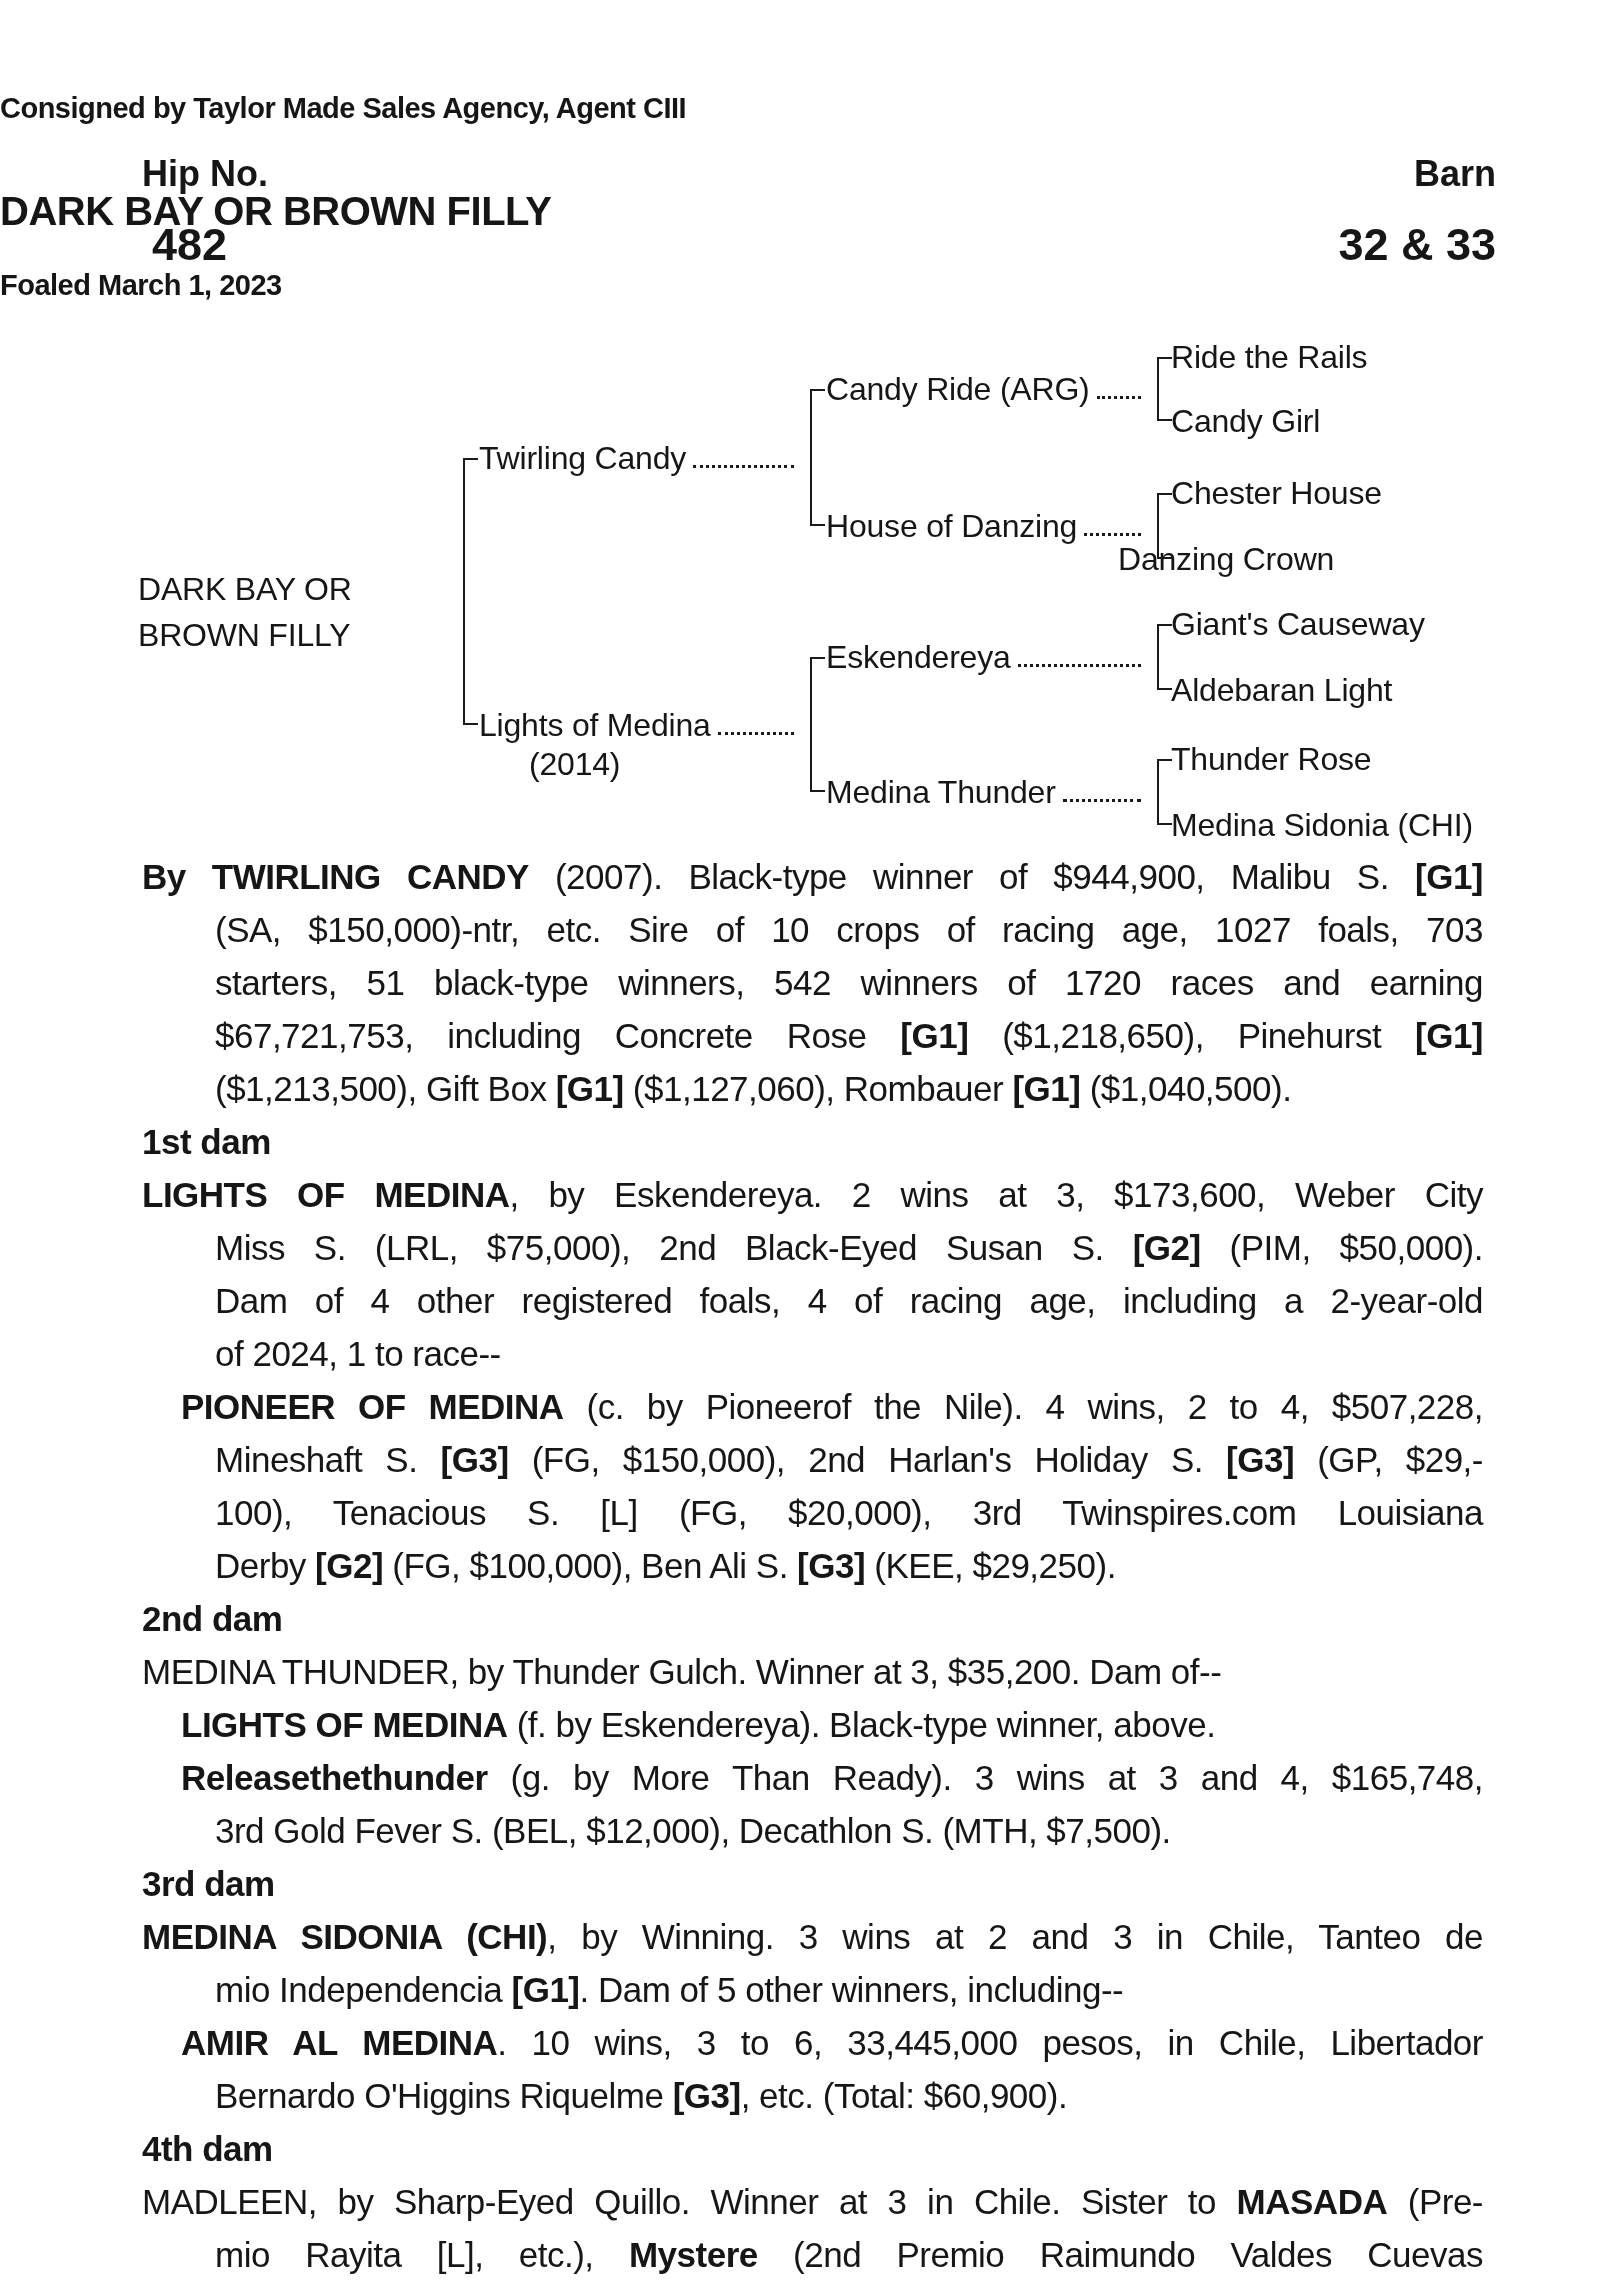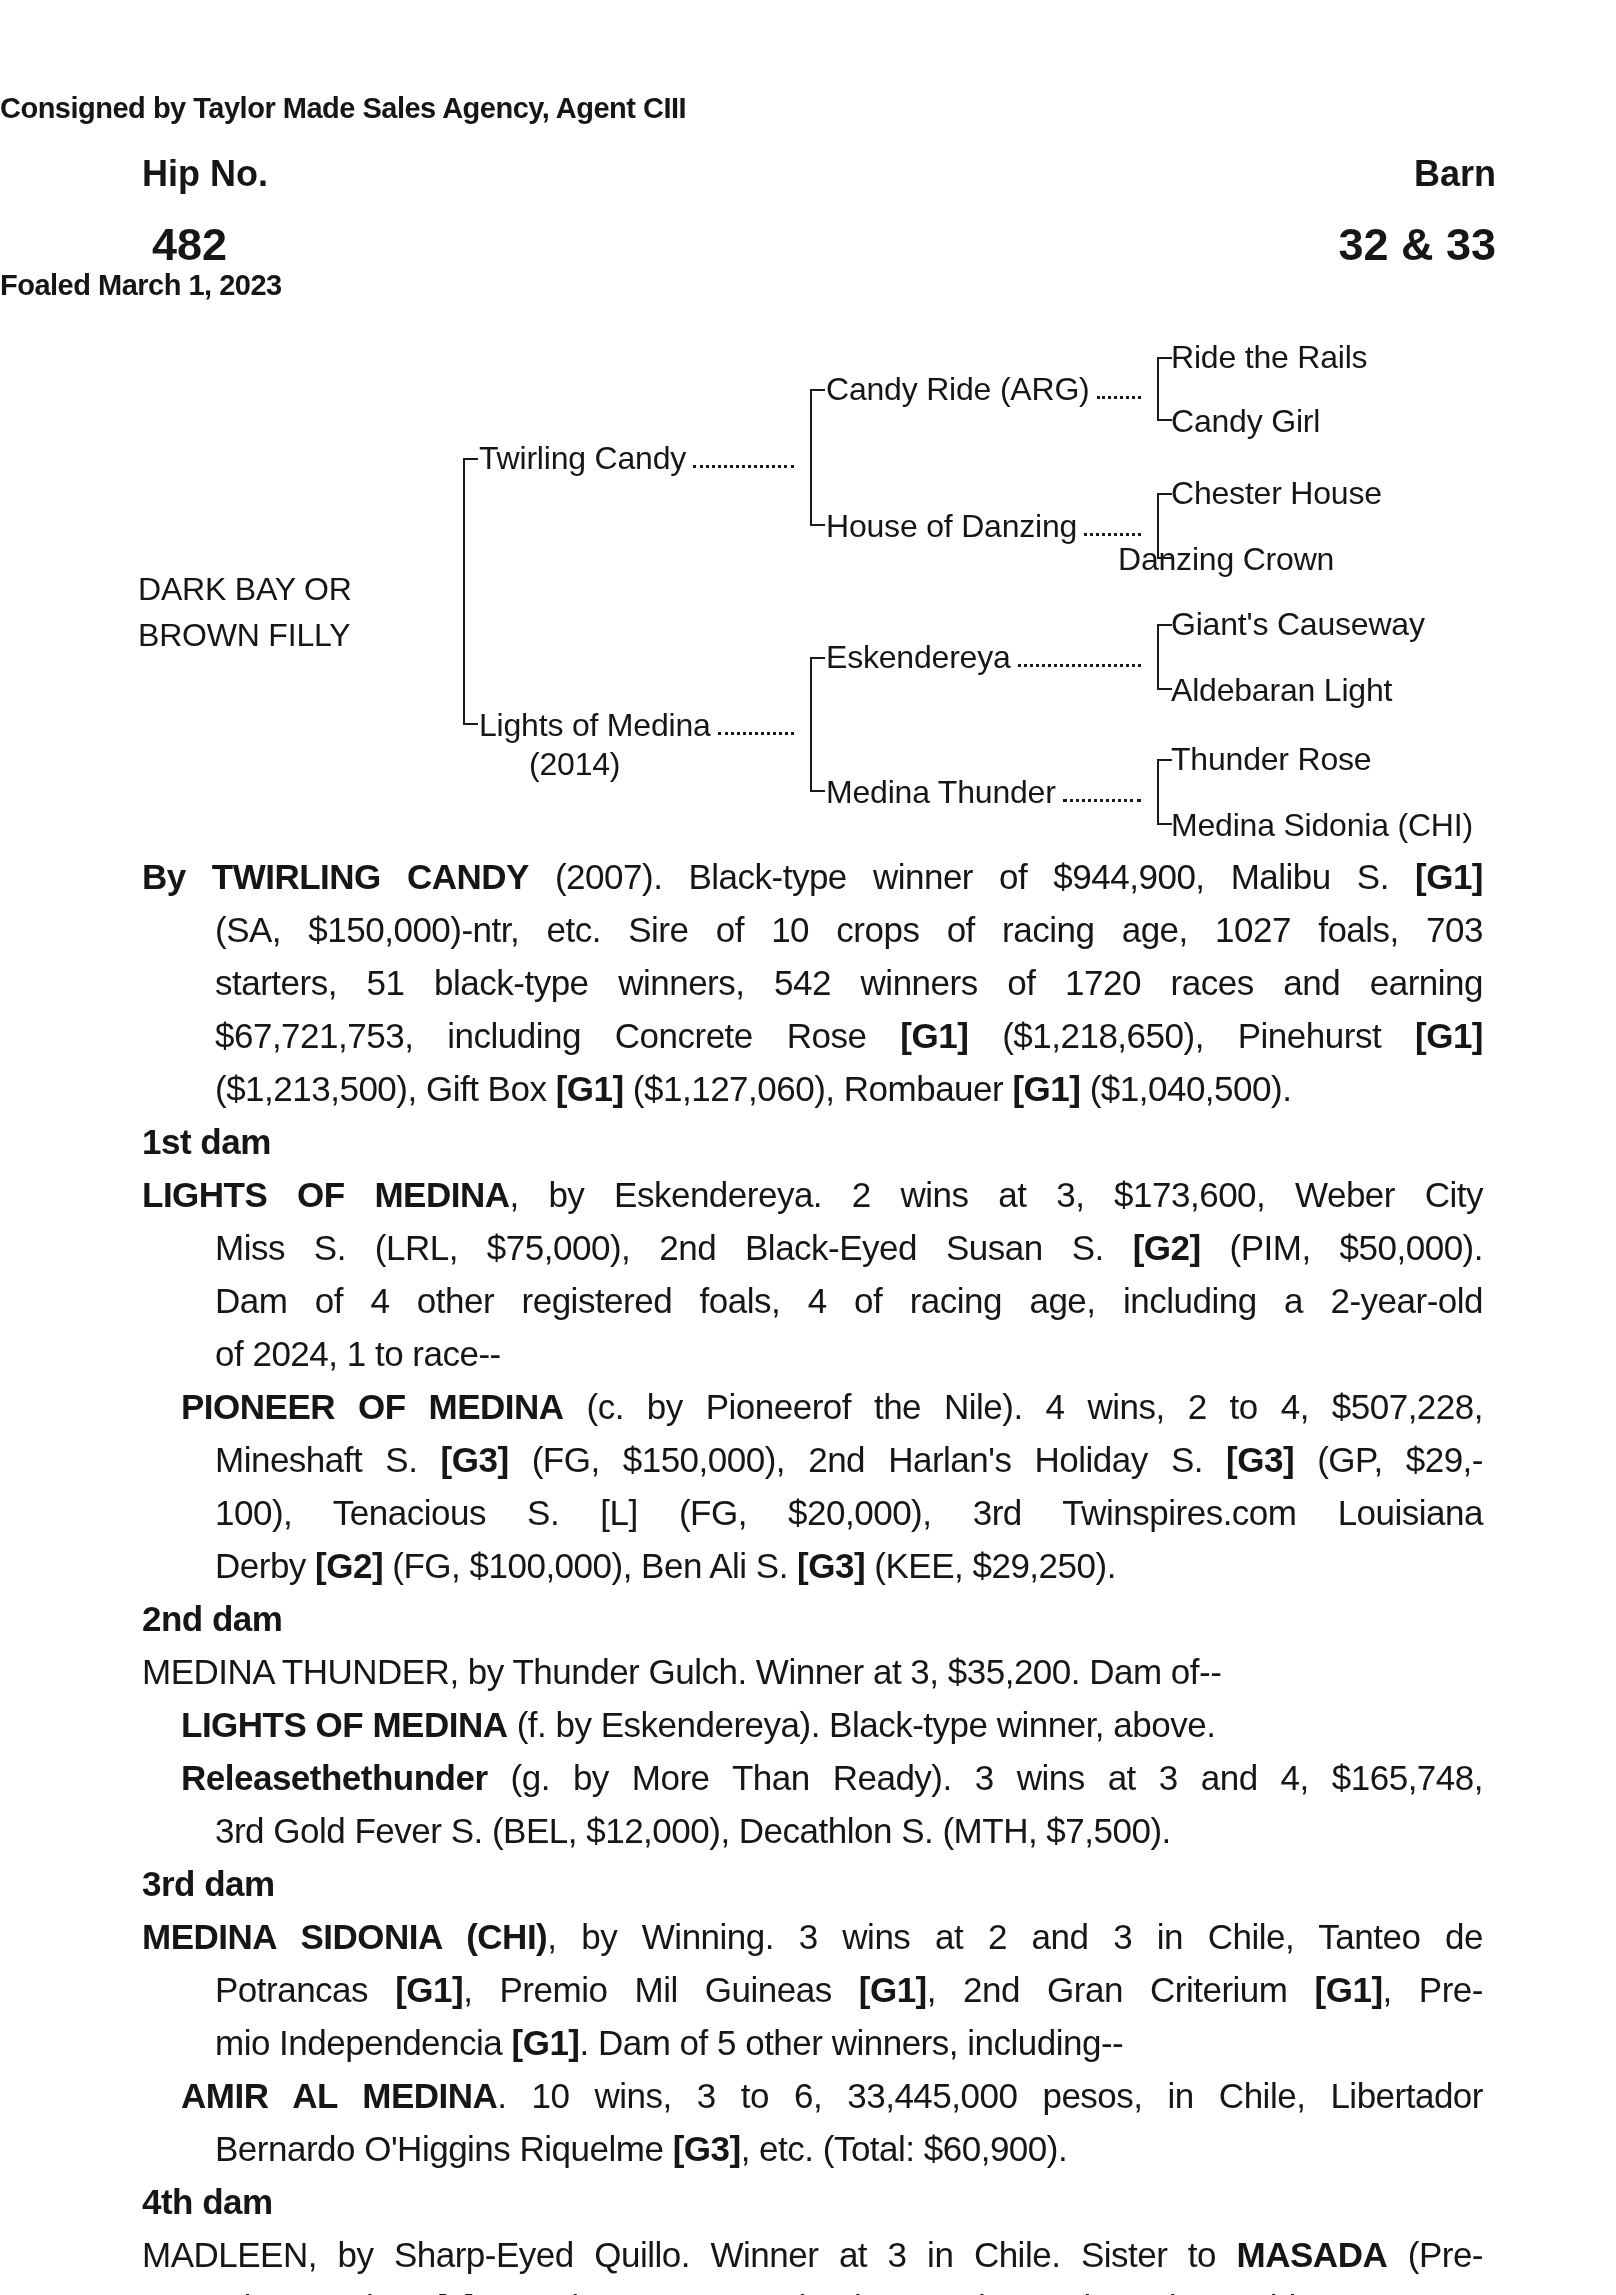--- a/index.html
+++ b/index.html
@@ -33,20 +33,21 @@
   .bline.ll{text-align:left;text-align-last:left;}
   .b{font-weight:700;}
 </style>
 </head>
 <body>
 
 <div id="page">
   <div class="hdr" id="consignor">Consigned by Taylor Made Sales Agency, Agent CIII</div>
   <div class="hipblock" id="hip-label">Hip No.</div>
   <div class="hipblock" id="hip-number">482</div>
+  <div class="hdr" id="title">DARK BAY OR BROWN FILLY</div>
   <div class="barnblock" id="barn-label">Barn</div>
   <div class="barnblock" id="barn-number">32 &amp; 33</div>
   <div class="hdr" id="foaled">Foaled March 1, 2023</div>
 
   <div id="pedigree">
       <div class="pednode" style="left: 138px; top: 568px;">
         <span class="nm">DARK BAY OR</span>
       </div>
       <div class="pednode" style="left: 138px; top: 614px;">
         <span class="nm">BROWN FILLY</span>
@@ -145,21 +146,20 @@
       </div>
       <div class="para">
         <div class="bline jl" style="padding-left: 39px;"><span class="b">Releasethethunder</span><span> (g. by More Than Ready). 3 wins at 3 and 4, $165,748,</span></div>
         <div class="bline ll" style="padding-left: 73px;"><span>3rd Gold Fever S. (BEL, $12,000), Decathlon S. (MTH, $7,500).</span></div>
       </div>
       <div class="para">
         <div class="bline ll" style="padding-left: 0px;"><span class="b">3rd dam</span></div>
       </div>
       <div class="para">
         <div class="bline jl" style="padding-left: 0px;"><span class="b">MEDINA SIDONIA (CHI)</span><span>, by Winning. 3 wins at 2 and 3 in Chile, Tanteo de</span></div>
-        <div class="bline jl" style="padding-left: 73px;"><span>Potrancas </span><span class="b">[G1]</span><span>, Premio Mil Guineas </span><span class="b">[G1]</span><span>, 2nd Gran Criterium </span><span class="b">[G1]</span><span>, Pre-</span></div>
         <div class="bline ll" style="padding-left: 73px;"><span>mio Independencia </span><span class="b">[G1]</span><span>. Dam of 5 other winners, including--</span></div>
       </div>
       <div class="para">
         <div class="bline jl" style="padding-left: 39px;"><span class="b">AMIR AL MEDINA</span><span>. 10 wins, 3 to 6, 33,445,000 pesos, in Chile, Libertador</span></div>
         <div class="bline ll" style="padding-left: 73px;"><span>Bernardo O'Higgins Riquelme </span><span class="b">[G3]</span><span>, etc. (Total: $60,900).</span></div>
       </div>
       <div class="para">
         <div class="bline ll" style="padding-left: 0px;"><span class="b">4th dam</span></div>
       </div>
       <div class="para">

